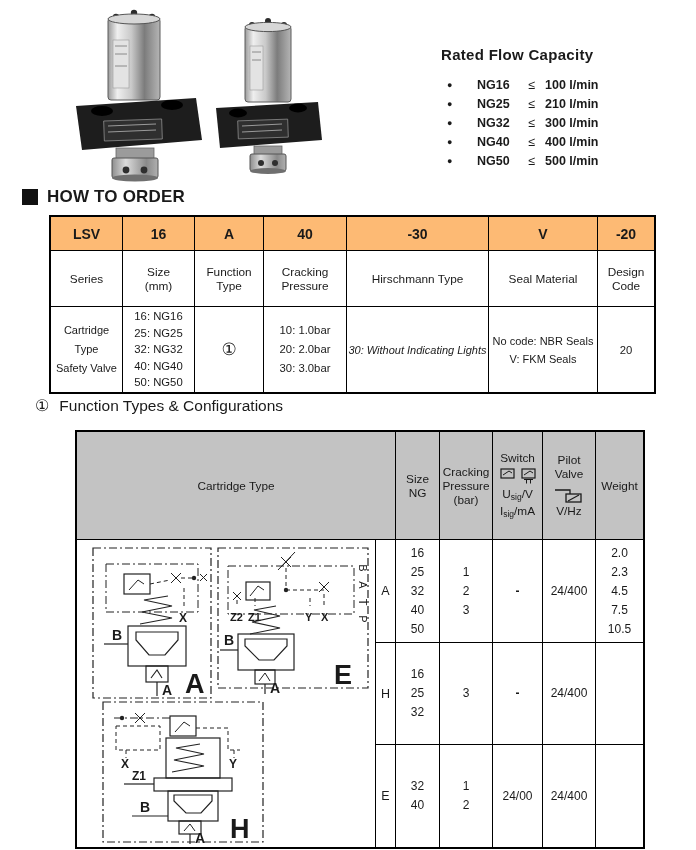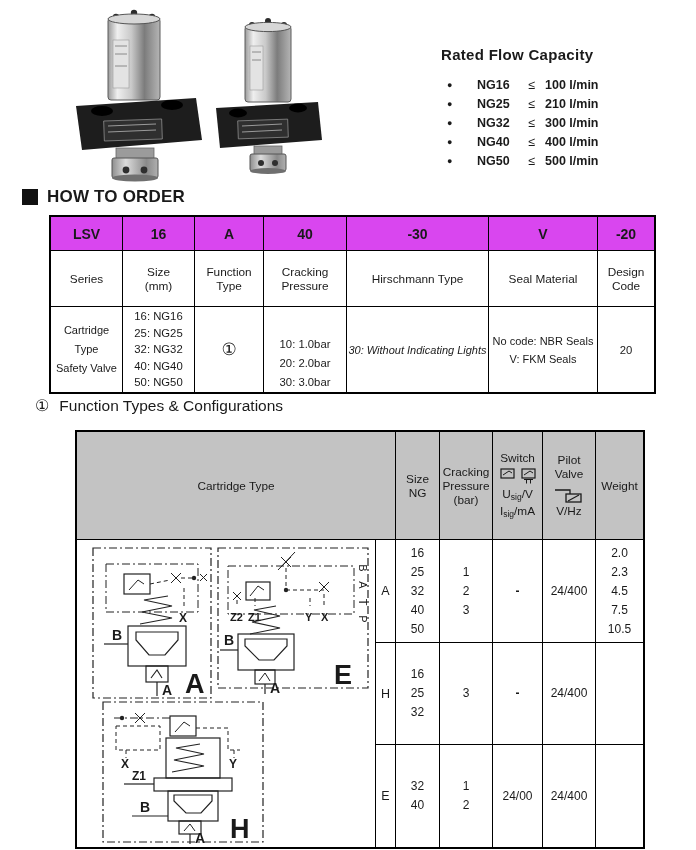--- a/index.html
+++ b/index.html
@@ -28,25 +28,25 @@
   .t1 {
     left:49px; top:215px; display:grid;
     grid-template-columns:71px 72px 69px 83px 142px 109px 57px;
     grid-template-rows:33px 56px 86px;
     border:2px solid #000; background:#fff;
   }
   .t1c { border-left:1px solid #000; border-top:1px solid #000;
     display:flex; flex-direction:column; align-items:center; justify-content:center;
     text-align:center; }
   .t1c.c1 { border-left:none; }
-  .t1c.r1 { border-top:none; background:#d946ef; font-weight:bold; font-size:14px; }
+  .t1c.r1 { border-top:none; background:#fdba74; font-weight:bold; font-size:14px; }
   .t1c.r2 { font-size:11.8px; line-height:14px; }
   .t1c.r3 { font-size:11.3px; line-height:16px; }
   .t1c.r3.sizes { line-height:16.5px; }
-  .t1c.r3.crack { line-height:19px;justify-content:flex-end; }
+  .t1c.r3.crack { line-height:19px; }
   .t1c.r3.series { line-height:19px; font-size:11px; }
   .t1c.r3.hirsch { font-size:11px; white-space:nowrap;font-style:italic; }
   .t1c.r3.seal { font-size:11px; line-height:18px; }
   .t1c .circ1 { font-size:17px; font-weight:normal; }
 
   
   .ft-head { left:35px; top:396px; display:flex; align-items:center; gap:10px; font-size:15.5px; }
   .ft-marker { font-size:16px; }
 
   .t2 {

